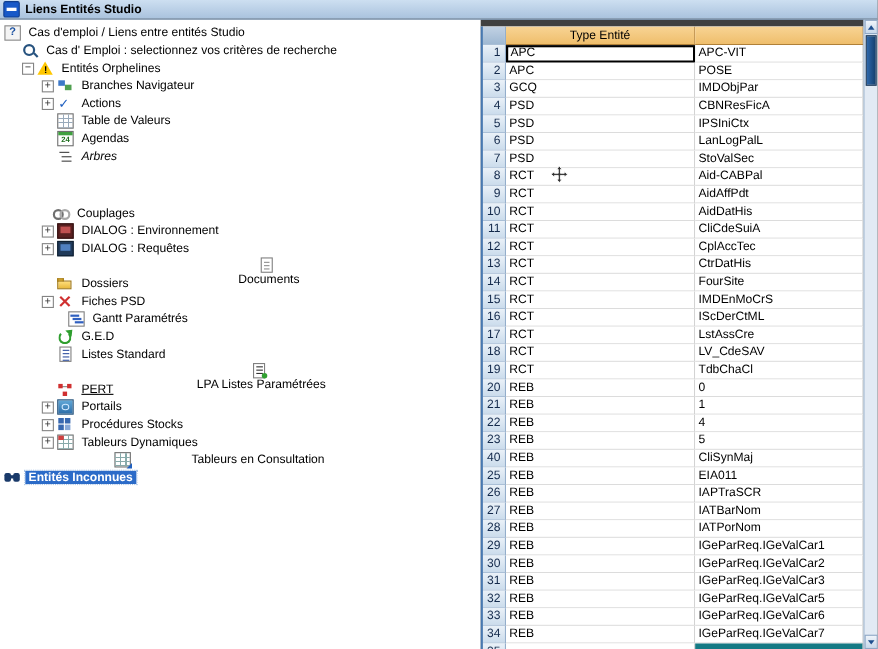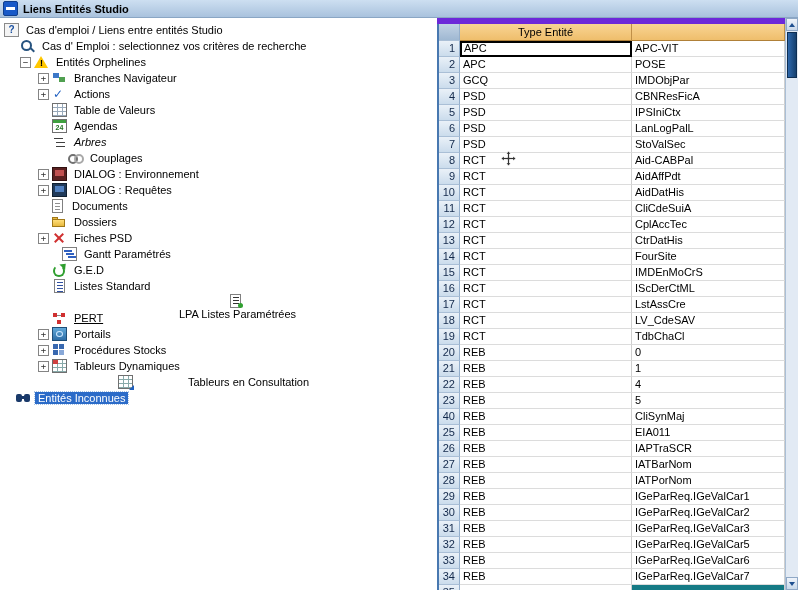--- a/index.html
+++ b/index.html
@@ -1,18 +1,18 @@
 <!DOCTYPE html>
 <html><head>
 <meta charset="utf-8">
 <style>
   html,body{margin:0;padding:0;}
   body{width:798px;height:590px;overflow:hidden;background:#fff;
        font-family:"Liberation Sans",sans-serif;font-size:11px;color:#000;}
-  .app{position:relative;width:798px;height:590px;overflow:hidden;background:#6d28d9;}
+  .app{position:relative;width:798px;height:590px;overflow:hidden;background:#404040;}
 
   
   .titlebar{position:absolute;top:0;left:0;right:0;height:18px;
     background:linear-gradient(#cddff1,#a9c2dd);border-bottom:1px solid #8aa6c4;
     display:flex;align-items:center;gap:5px;padding-left:3px;box-sizing:border-box;}
   .win-icon{width:13px;height:13px;background:#1859c8;border:1px solid #0f3e8e;
     border-radius:2px;position:relative;flex:none;}
   .win-icon::after{content:'';position:absolute;left:2px;right:2px;top:5px;height:3px;background:#fff;}
   .title-text{font-weight:bold;}
 
@@ -194,36 +194,36 @@
       <div class="tree-row" style="padding-left: 38px;">
         <span class="expander-space"></span>
         <span class="ic calendar-icon"></span>
         <span class="tree-label">Agendas</span>
       </div>
       <div class="tree-row" style="padding-left: 38px; font-style: italic;">
         <span class="expander-space"></span>
         <span class="ic tree-list-icon"></span>
         <span class="tree-label">Arbres</span>
       </div>
-      <div class="tree-row" style="padding-left: 54px;">
+      <div class="tree-row" style="padding-left: 34px; margin-top: 36px;">
         <span class="expander-space"></span>
         <span class="ic couplings-icon"></span>
         <span class="tree-label">Couplages</span>
       </div>
       <div class="tree-row" style="padding-left: 38px;">
         <span class="expander">+</span>
         <span class="ic dialog-env-icon"></span>
         <span class="tree-label">DIALOG : Environnement</span>
       </div>
       <div class="tree-row" style="padding-left: 38px;">
         <span class="expander">+</span>
         <span class="ic dialog-req-icon"></span>
         <span class="tree-label">DIALOG : Requêtes</span>
       </div>
-      <div class="tree-row" style="padding-left: 36px;">
+      <div class="tree-row" style="padding-left: 52px; flex-direction: column;">
         <span class="expander-space"></span>
         <span class="ic document-icon"></span>
         <span class="tree-label">Documents</span>
       </div>
       <div class="tree-row" style="padding-left: 38px;">
         <span class="expander-space"></span>
         <span class="ic folder-icon"></span>
         <span class="tree-label">Dossiers</span>
       </div>
       <div class="tree-row" style="padding-left: 38px;">
@@ -264,26 +264,26 @@
       <div class="tree-row" style="padding-left: 38px;">
         <span class="expander">+</span>
         <span class="ic stock-boxes-icon"></span>
         <span class="tree-label">Procédures Stocks</span>
       </div>
       <div class="tree-row" style="padding-left: 38px;">
         <span class="expander">+</span>
         <span class="ic spreadsheet-dynamic-icon"></span>
         <span class="tree-label">Tableurs Dynamiques</span>
       </div>
-      <div class="tree-row" style="padding-left: 56px; gap: 48px;">
+      <div class="tree-row" style="padding-left: 42px; gap: 48px;">
         <span class="expander-space"></span>
         <span class="ic spreadsheet-view-icon"></span>
         <span class="tree-label">Tableurs en Consultation</span>
       </div>
-      <div class="tree-row" style="padding-left: 16px;">
+      <div class="tree-row" style="padding-left: 4px; font-weight: bold;">
         <span class="ic binoculars-icon"></span>
         <span class="tree-label selected">Entités Inconnues</span>
       </div>
     </div>
 
   <div class="grid-panel">
     <div class="g-row g-head">
       <div class="cell corner"></div>
       <div class="cell hdr col-type">Type Entité</div>
       <div class="cell hdr col-name"></div>

